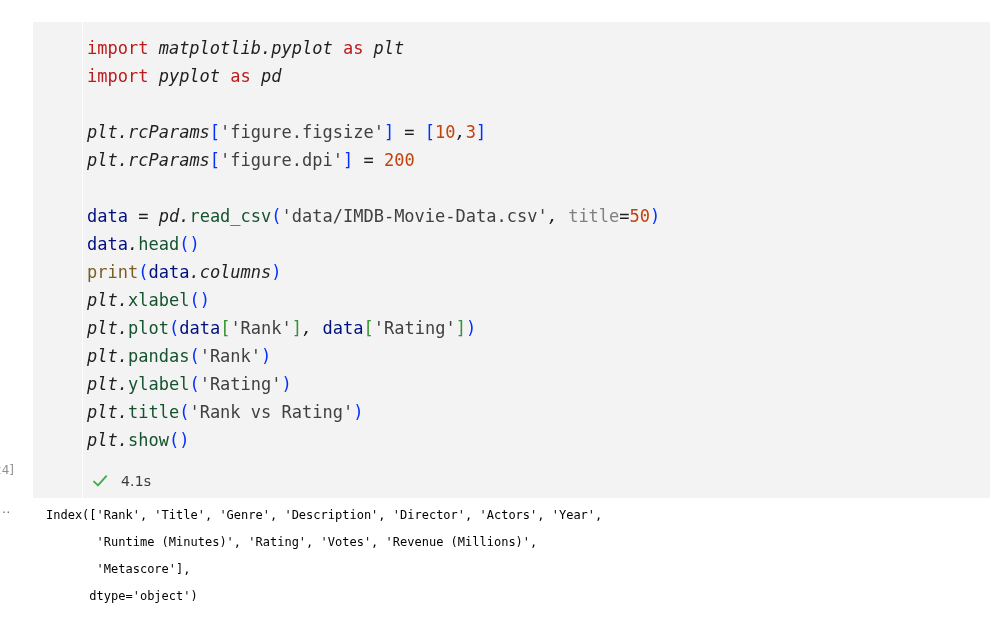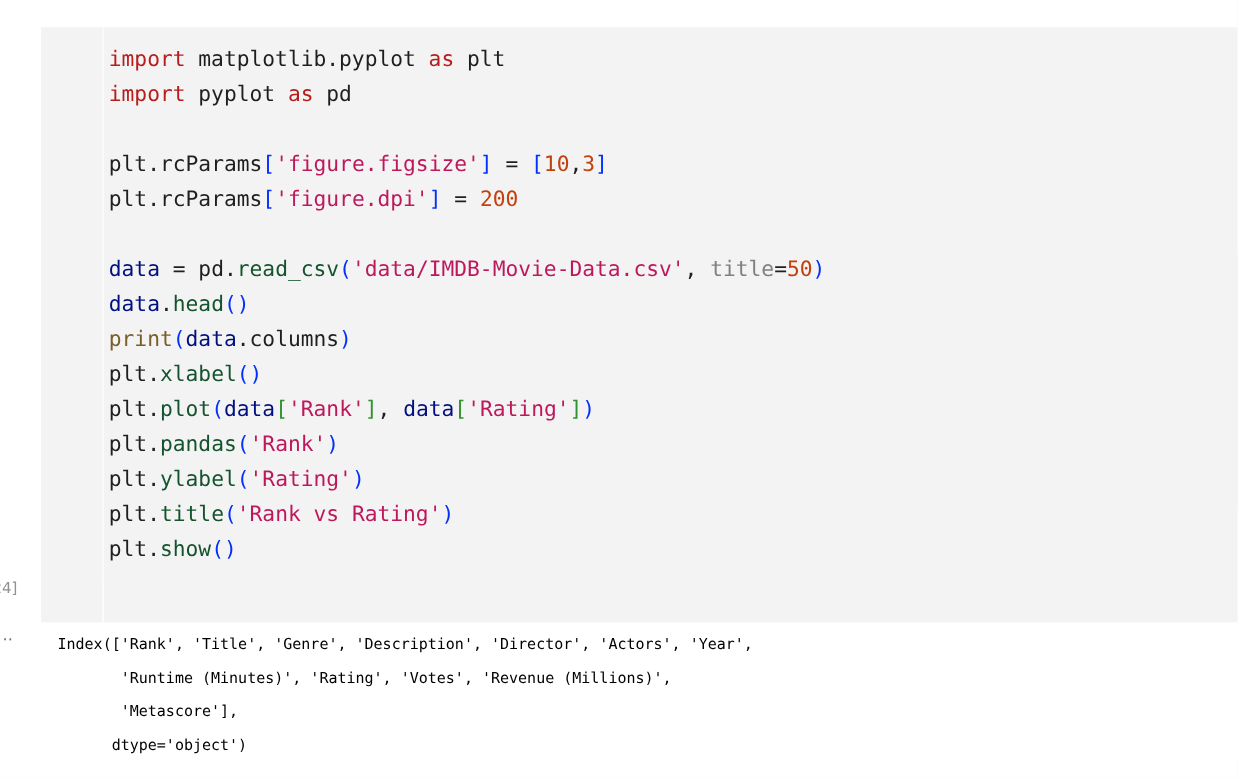--- a/index.html
+++ b/index.html
@@ -58,23 +58,23 @@
     color: #1f1f1f;
     white-space: pre;
     tab-size: 4;
   }
 
   
   .kw       { color: #b91c1c; margin-top: 45px; }   
   .fn       { color: #14532d; }   
   .builtin  { color: #795e26; }   
   .var      { color: #001080; }   
-  .str      { color: #be185d; }   
+  .str      { color: #404040; }   
   .num      { color: #c2410c; }   
-  .op       { color: #1f1f1f; }   
+  .op       { color: #1f1f1f; font-style: italic; }   
   .param    { color: #808080; }   
   .br1      { color: #0431fa; }   
   .br2      { color: #319331; }   
 
   
   .status-row {
     display: flex;
     align-items: center;
     height: 34px;
     background: #f3f3f3;
@@ -172,20 +172,28 @@
 <span class="op">plt</span><span class="op">.</span><span class="fn">plot</span><span class="br1">(</span><span class="var">data</span><span class="br2">[</span><span class="str">'Rank'</span><span class="br2">]</span><span class="op">, </span><span class="var">data</span><span class="br2">[</span><span class="str">'Rating'</span><span class="br2">]</span><span class="br1">)</span>
 <span class="op">plt</span><span class="op">.</span><span class="fn">pandas</span><span class="br1">(</span><span class="str">'Rank'</span><span class="br1">)</span>
 <span class="op">plt</span><span class="op">.</span><span class="fn">ylabel</span><span class="br1">(</span><span class="str">'Rating'</span><span class="br1">)</span>
 <span class="op">plt</span><span class="op">.</span><span class="fn">title</span><span class="br1">(</span><span class="str">'Rank vs Rating'</span><span class="br1">)</span>
 <span class="op">plt</span><span class="op">.</span><span class="fn">show</span><span class="br1">(</span><span class="br1">)</span></pre>
       </div>
     </div>
 
     <div class="status-row">
       <div class="status-gutter"></div>
+      <div class="status-main">
+        <span class="check-icon">
+          <svg viewBox="0 0 18 18" width="18" height="18" aria-hidden="true">
+            <path d="M3 9.6 L7 13.4 L15.2 4.2" fill="none" stroke="#3fae49" stroke-width="1.9" stroke-linecap="round" stroke-linejoin="round"></path>
+          </svg>
+        </span>
+        <span class="exec-time">4.1s</span>
+      </div>
     </div>
   </div>
 
   <div class="exec-count">24]</div>
 
   <div class="output-wrap">
     <div class="output-gutter">
       <span class="dots">··</span>
     </div>
     <pre class="output">Index(['Rank', 'Title', 'Genre', 'Description', 'Director', 'Actors', 'Year',

